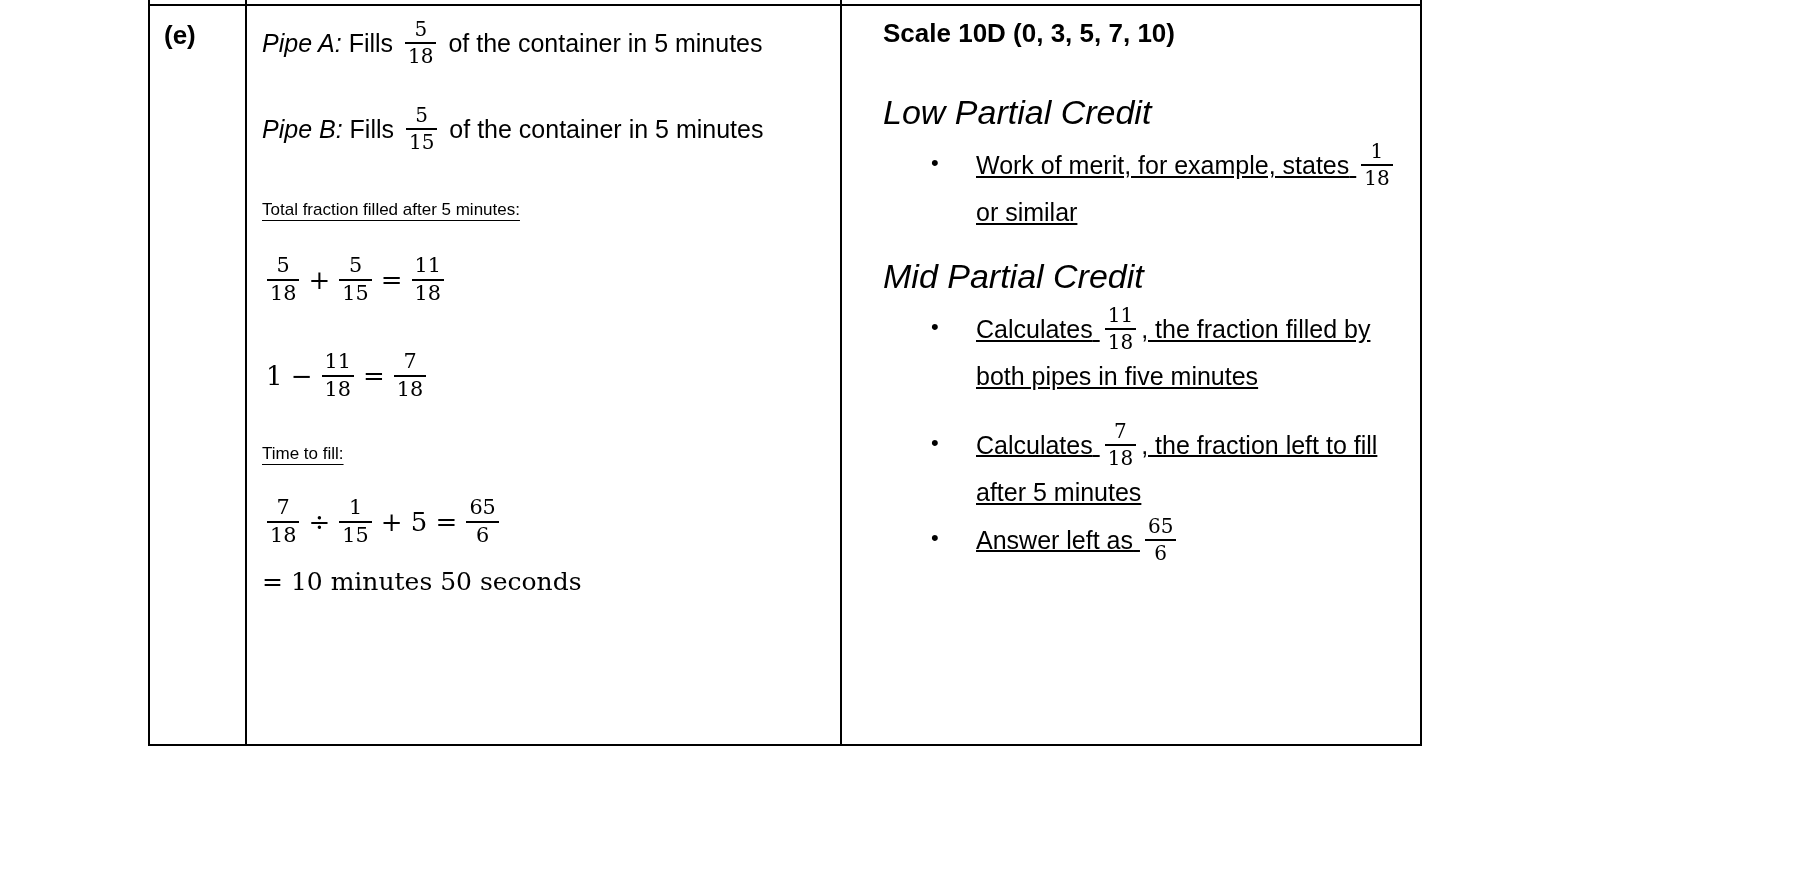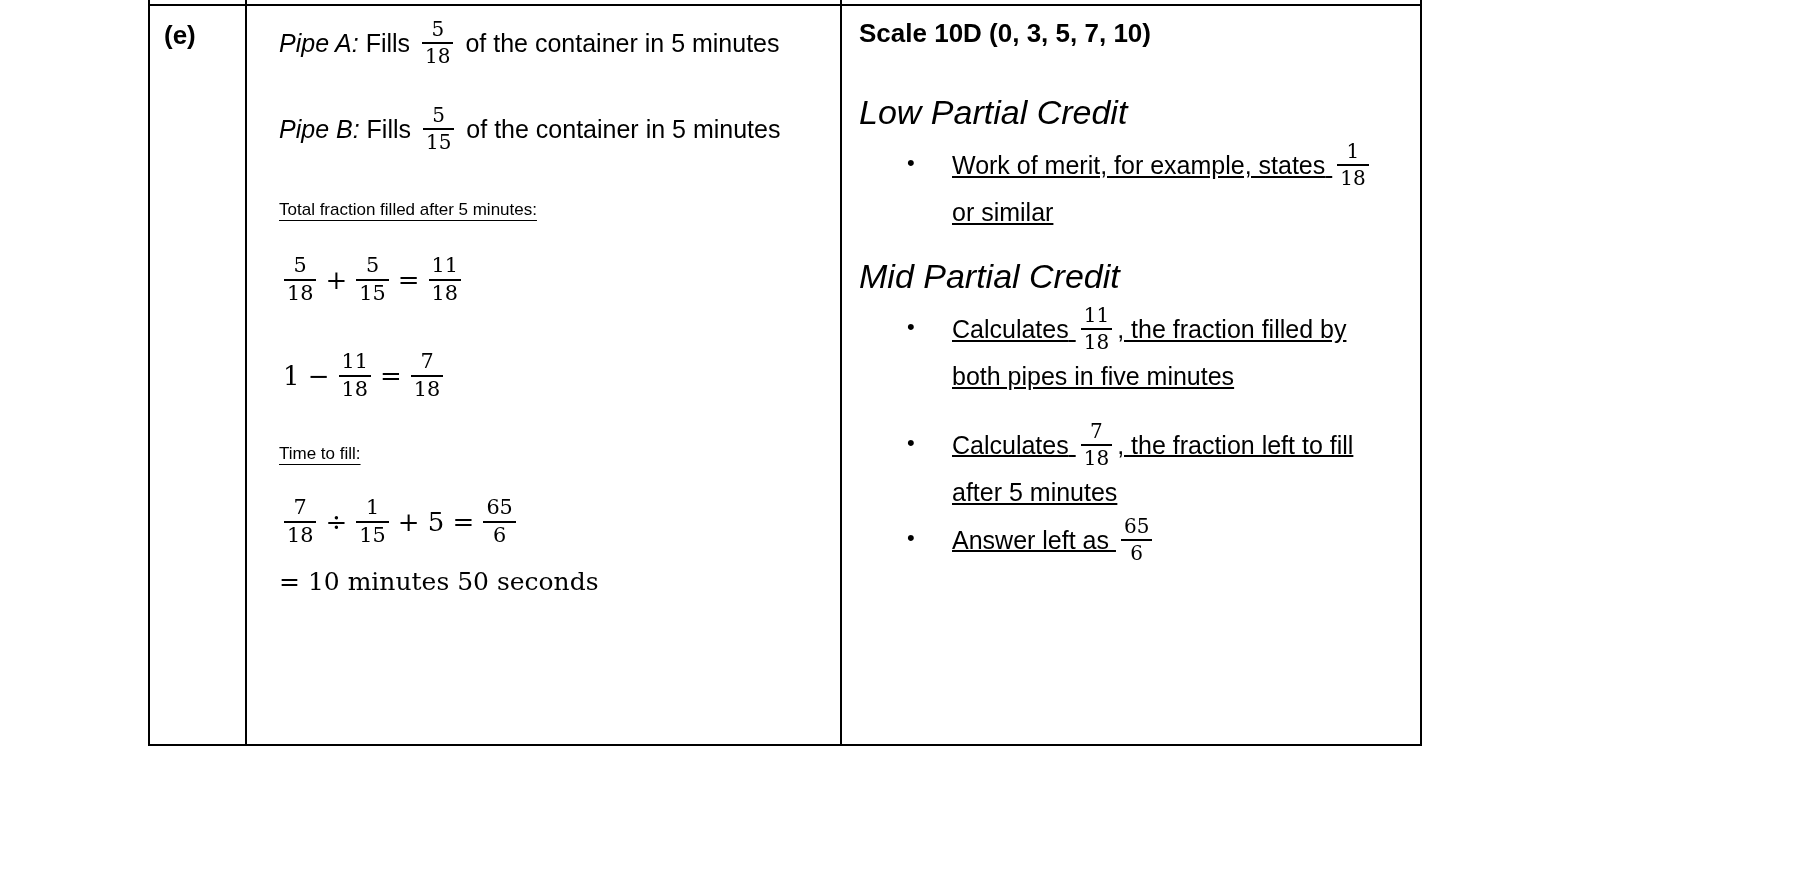--- a/index.html
+++ b/index.html
@@ -8,22 +8,22 @@
   .page { position:relative; width:1819px; height:879px; background:#fff; overflow:hidden; }
 
   .table { position:absolute; left:148px; top:0; width:1274px; height:746px;
            border-left:2px solid #000; border-right:2px solid #000; border-bottom:2px solid #000; }
   .hline { position:absolute; left:0; right:0; top:4px; height:2px; background:#000; }
   .vline { position:absolute; top:0; bottom:0; width:2px; background:#000; }
   .v1 { left:95px; } .v2 { left:690px; }
 
   .col { position:absolute; top:6px; bottom:2px; overflow:hidden; }
   .col1 { left:2px;  width:93px;  padding:14px 0 0 12px; }
-  .col2 { left:97px; width:593px; padding:14px 18px 0 32px; }
-  .col3 { left:692px; width:580px; padding:12px 30px 0 17px; }
+  .col2 { left:97px; width:593px; padding:14px 18px 0 15px; }
+  .col3 { left:716px; width:580px; padding:12px 30px 0 17px; }
 
   .part-label { font-weight:bold; font-size:26px; }
 
   .statement { font-size:25px; }
   .statement .lbl { font-style:italic; }
 
   .sol-heading { font-size:17px; text-decoration:underline; text-underline-offset:5px; }
 
   .eq { font-family:"DejaVu Serif", serif; font-size:26px; }
   .eq .op, .eq .pre { margin:0 4px; }

